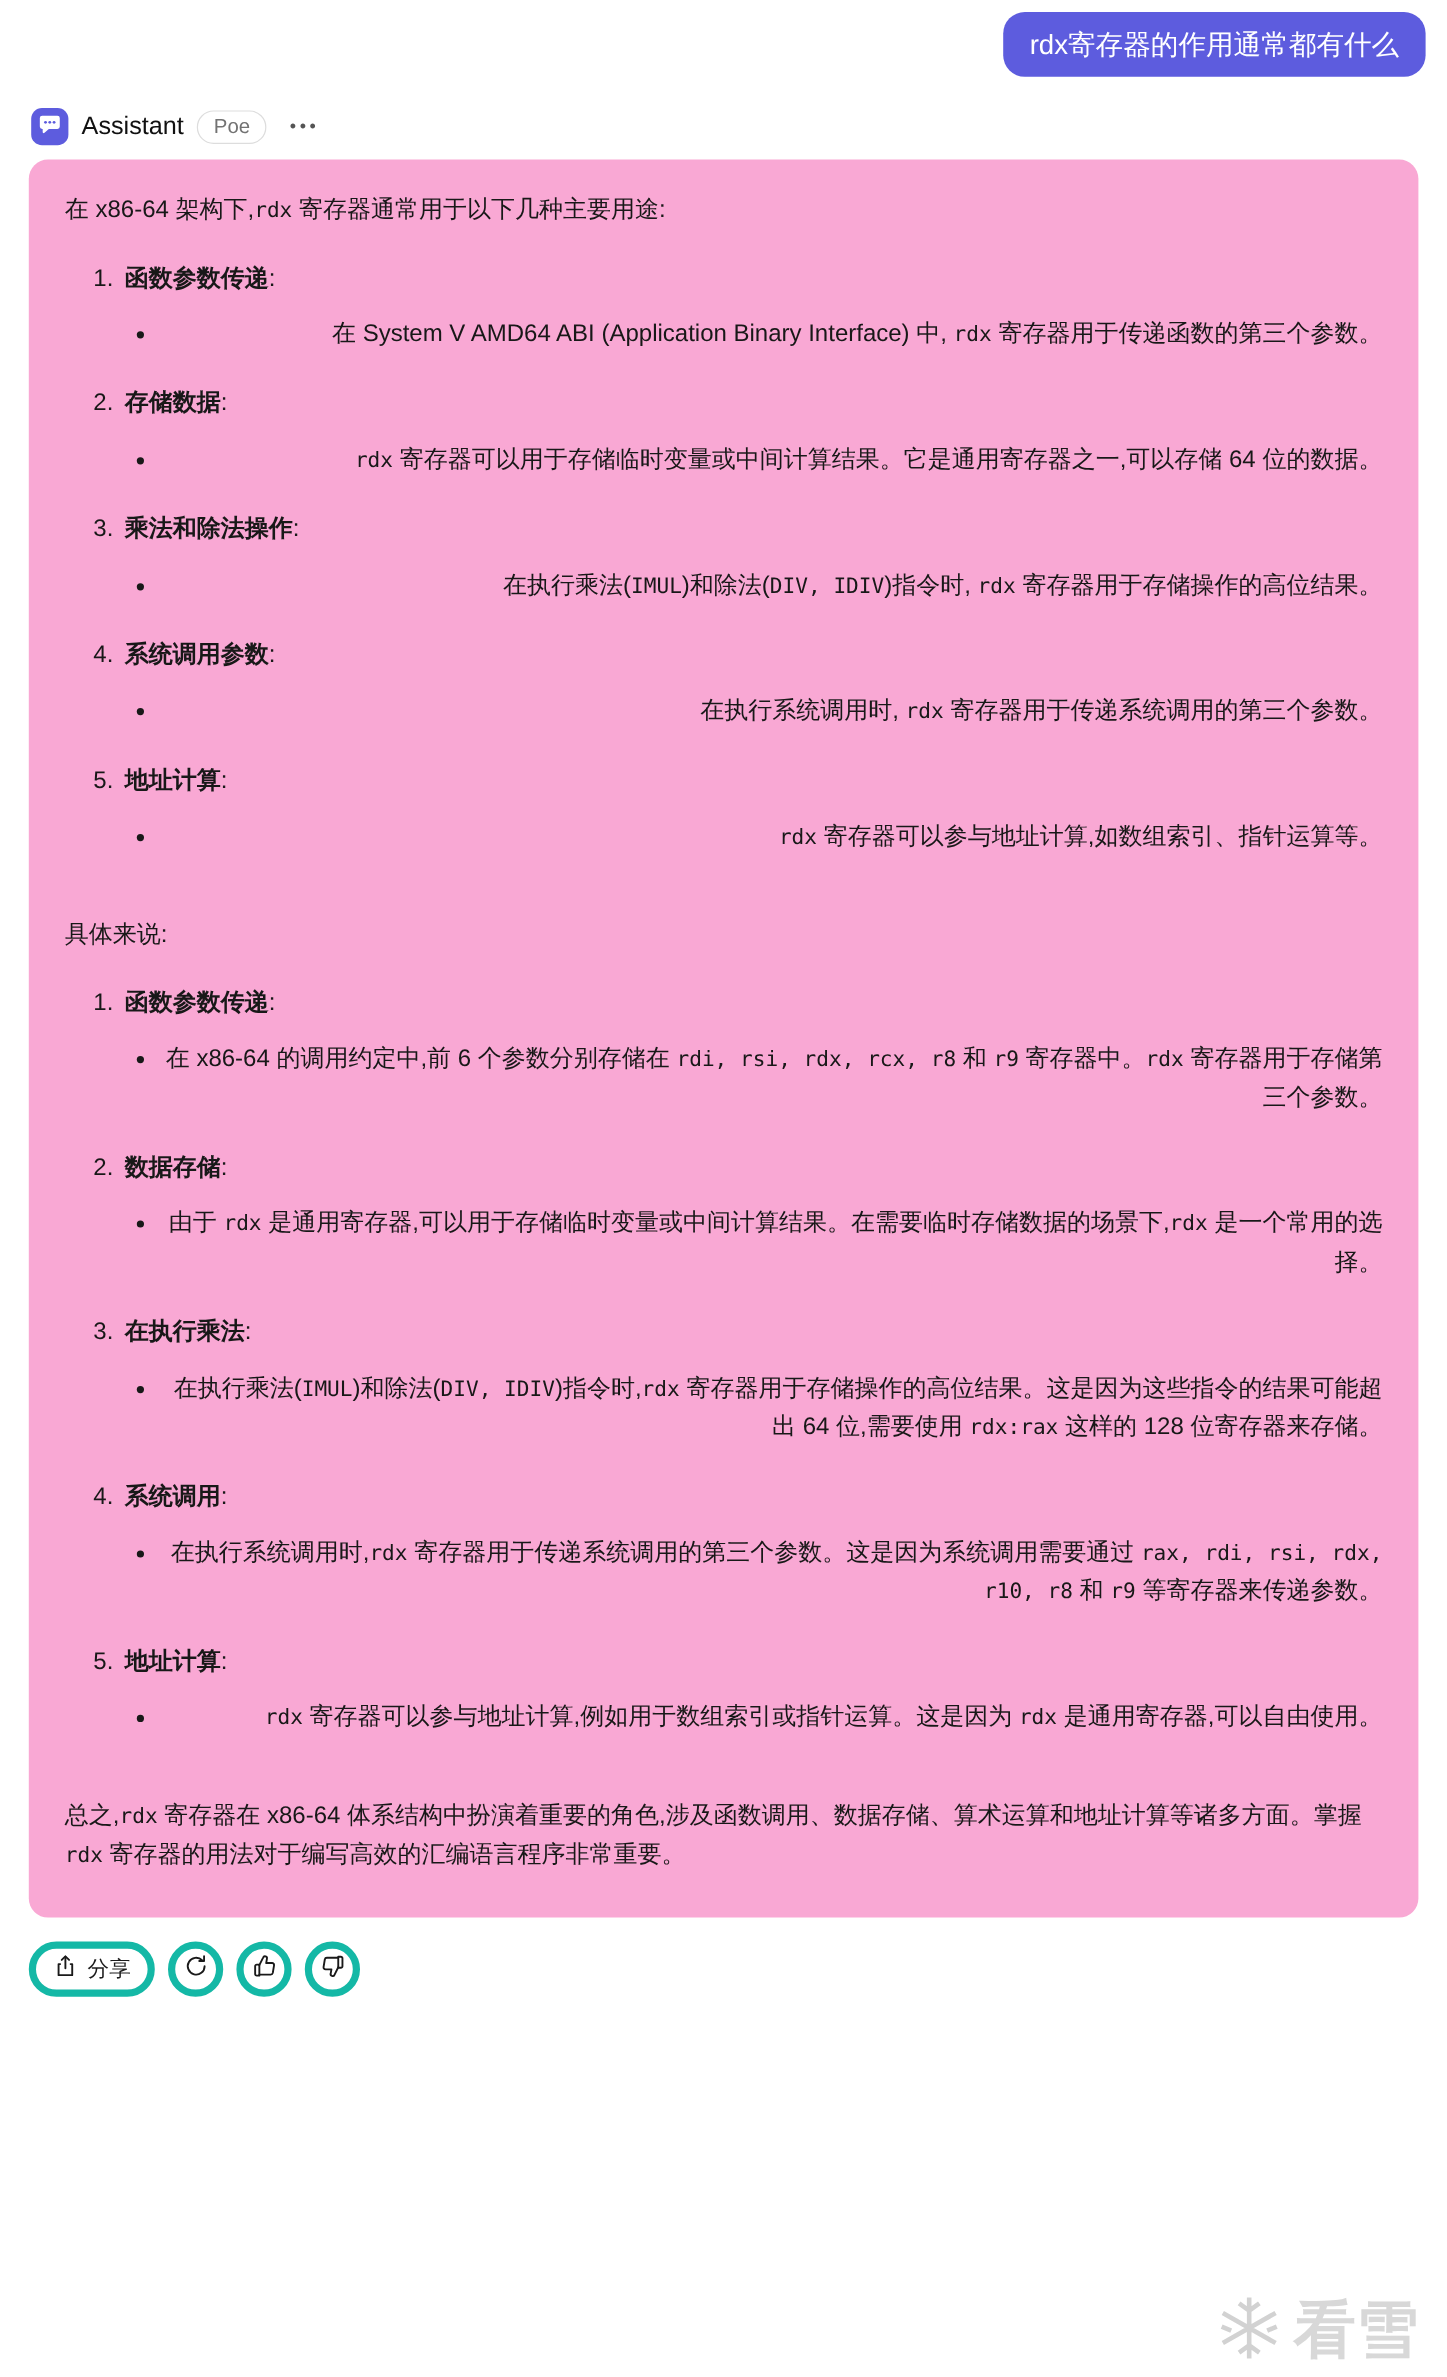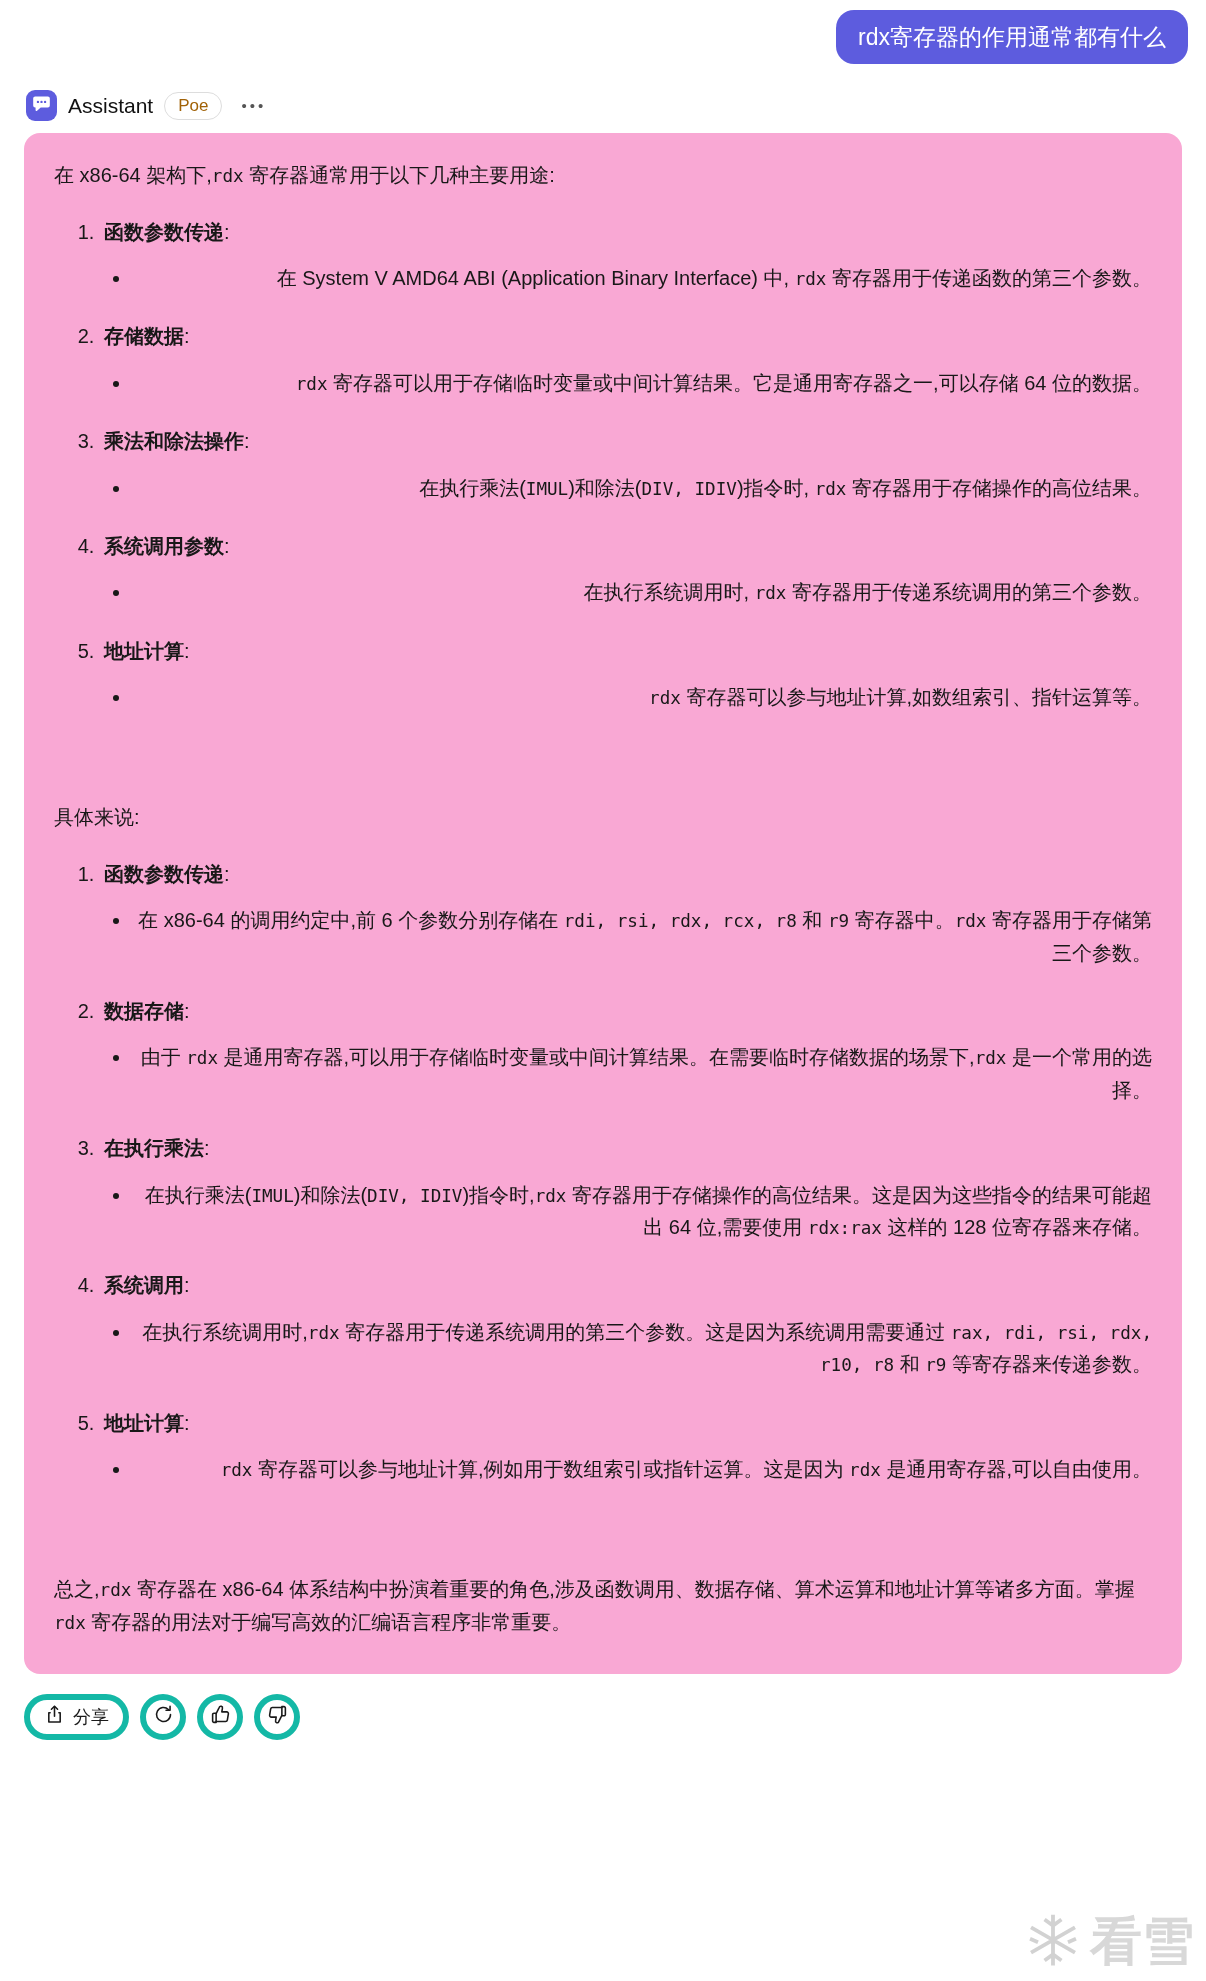--- a/index.html
+++ b/index.html
@@ -18,31 +18,31 @@
   
   .bot-header { display:flex; align-items:center; gap:11px; margin:26px 0 12px 26px;text-align:center; }
   .avatar {
     width:31px; height:31px; border-radius:9px; background:#5D5CDE;
     display:flex; align-items:center; justify-content:center; flex:0 0 auto;
   }
   .avatar svg { width:19px; height:19px; }
   .bot-name { font-size:21px; font-weight:500; color:#111; }
   .badge {
     border:1px solid #ddd; border-radius:999px; padding:3px 13px;
-    color:#a16207; font-size:17px; background:#fff; cursor:pointer;
+    color:#737373; font-size:17px; background:#fff; cursor:pointer;
   }
   .more-dots { color:#555; font-size:15px; letter-spacing:3px; margin-left:8px; cursor:pointer; }
   
   .msg-bubble {
     margin:0 24px; background:#f9a8d4; border-radius:16px;
     padding:26px 30px 36px 30px; font-size:20px; line-height:1.62;
   }
   .msg-p { margin:0; }
   .msg-p + .msg-ol { margin-top:24px; }
-  .msg-ol + .msg-p, .msg-ol + .msg-p + .msg-p { margin-top:88px; }
+  .msg-ol + .msg-p, .msg-ol + .msg-p + .msg-p { margin-top:50px; }
   .msg-ol { margin:0; padding-left:46px; }
   .msg-li { margin-bottom:26px; padding-left:4px; }
   .msg-li:last-child { margin-bottom:4px; }
   .li-title strong { font-weight:700; }
   .msg-ul { list-style:disc; margin:14px 0 0 0; padding-left:28px;text-align:right; }
   .msg-bullet { margin-bottom:6px; }
   code {
     font-family:"DejaVu Sans Mono", monospace;
     font-size:0.88em; color:#181818; background:transparent;
   }
@@ -51,21 +51,21 @@
   .tb-btn {
     height:46px; min-width:46px; border:6px solid #14b8a6; border-radius:23px;
     background:#fff; display:flex; align-items:center; justify-content:center;
     gap:8px; padding:0 14px; cursor:pointer; font-size:18px; color:#1a1a1a;
     font-family:"Liberation Sans", sans-serif;
   }
   .tb-btn.icon-only { width:46px; padding:0; }
   .tb-btn svg { width:21px; height:21px; stroke:#1a1a1a; fill:none; stroke-width:1.8; stroke-linecap:round; stroke-linejoin:round; }
   
   .watermark {
-    position:absolute; right:12px; bottom:4px; display:flex; align-items:center; gap:8px;
+    position:absolute; right:24px; bottom:4px; display:flex; align-items:center; gap:8px;
     color:#d0d0d0; opacity:.95; pointer-events:none;
   }
   .watermark svg { width:58px; height:58px; stroke:#d0d0d0; stroke-width:1.6; fill:none; }
   .watermark .wm-text { font-size:52px; font-weight:700; color:#d6d6d6; text-shadow:0 0 2px #fff; }
 </style>
 </head>
 <body>
 
 <div class="user-row">
   <div class="user-bubble">rdx寄存器的作用通常都有什么</div>

